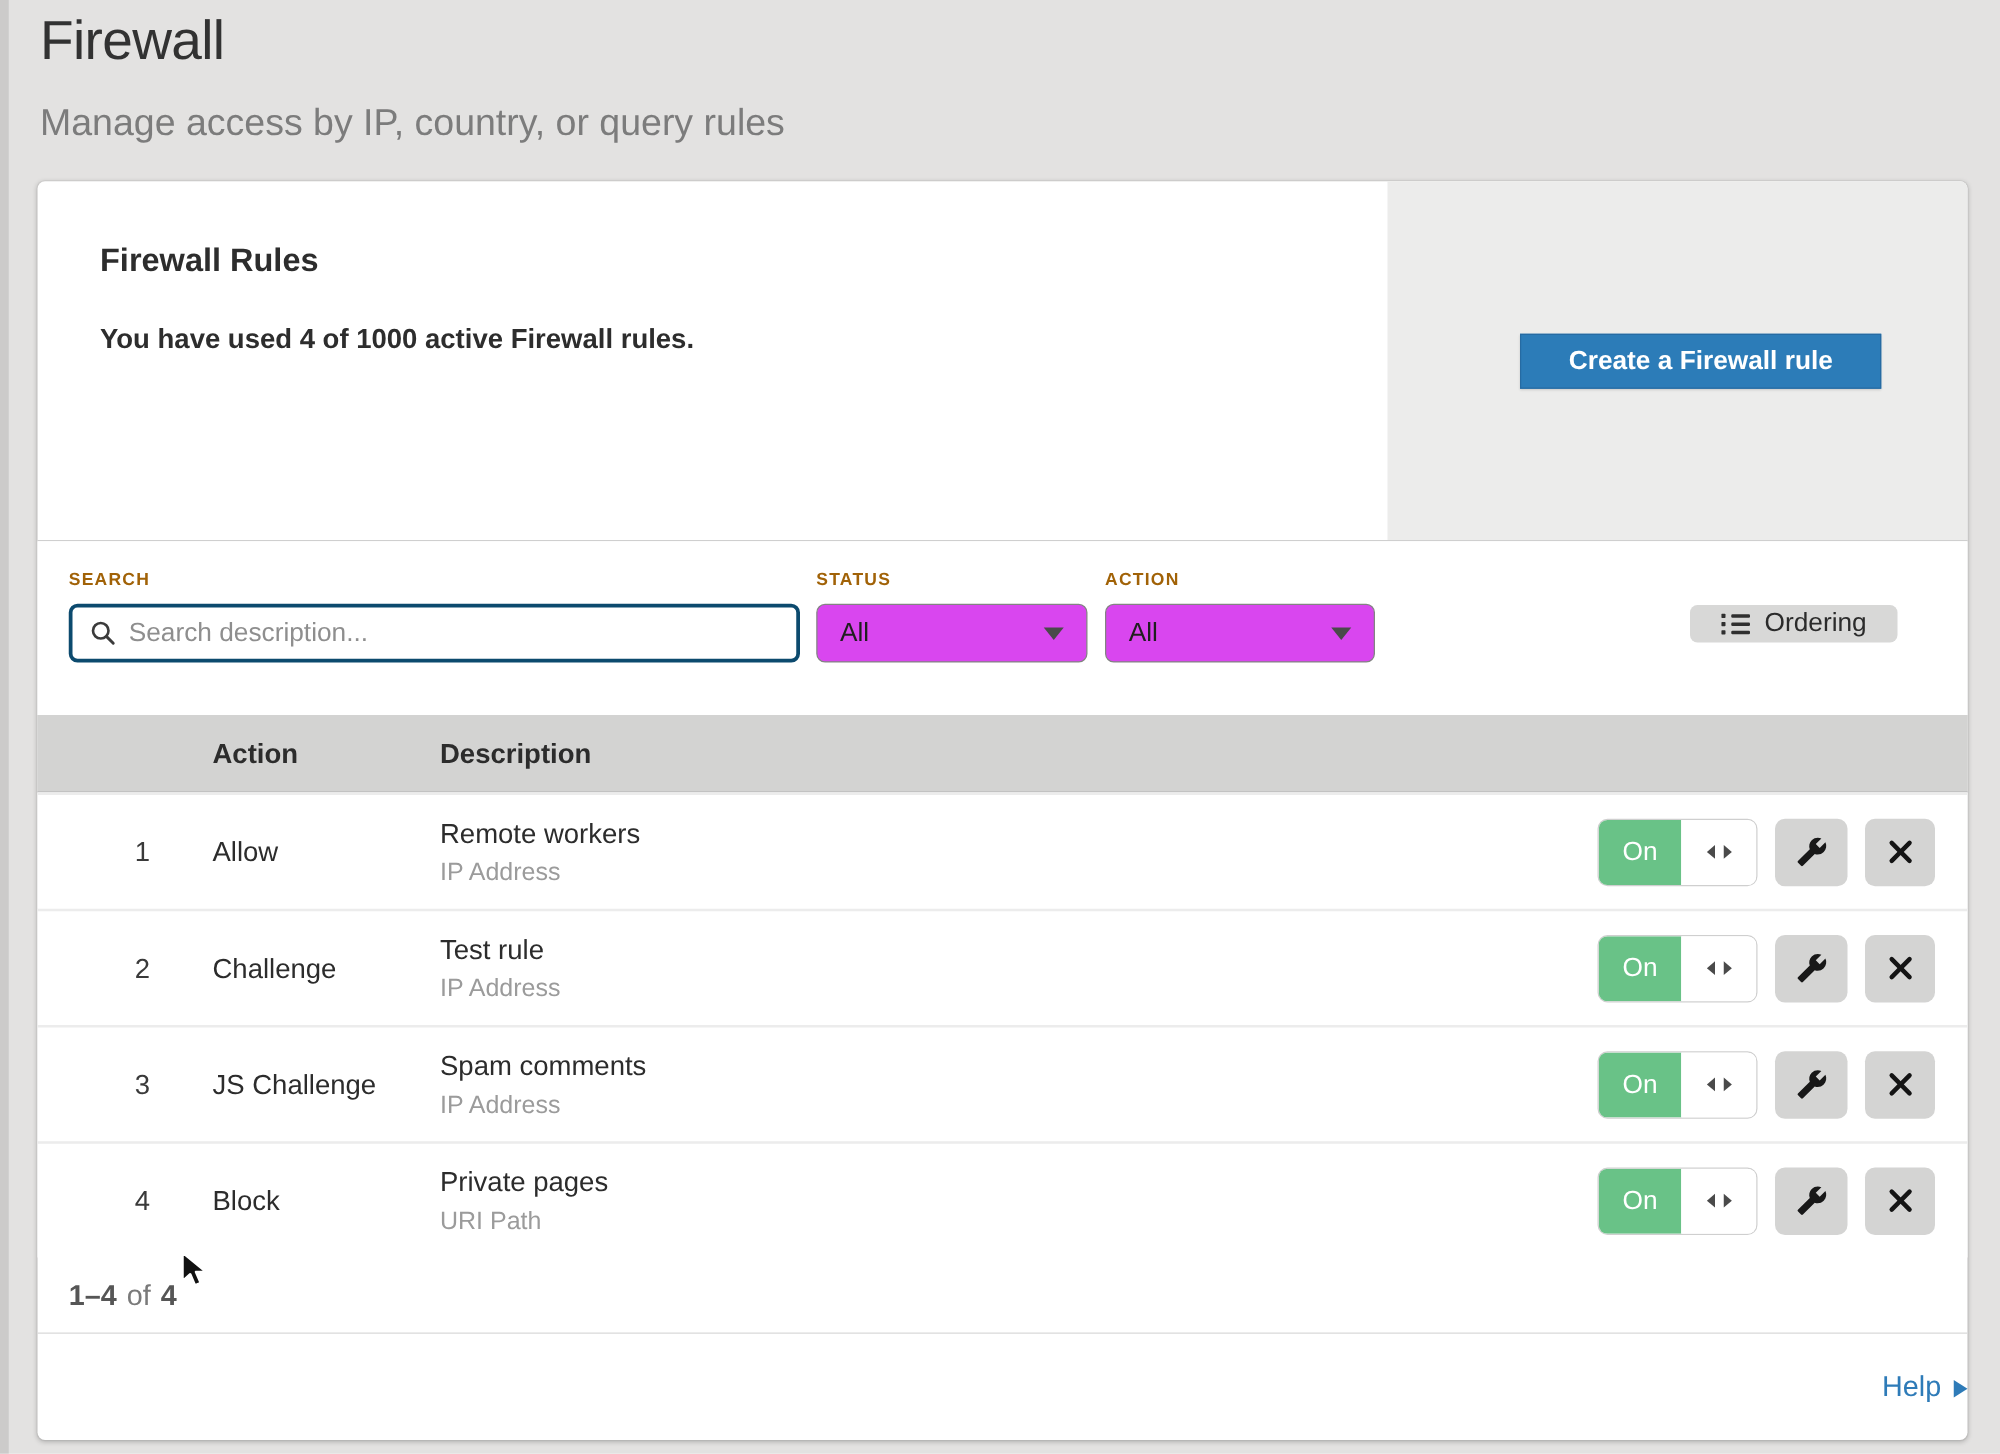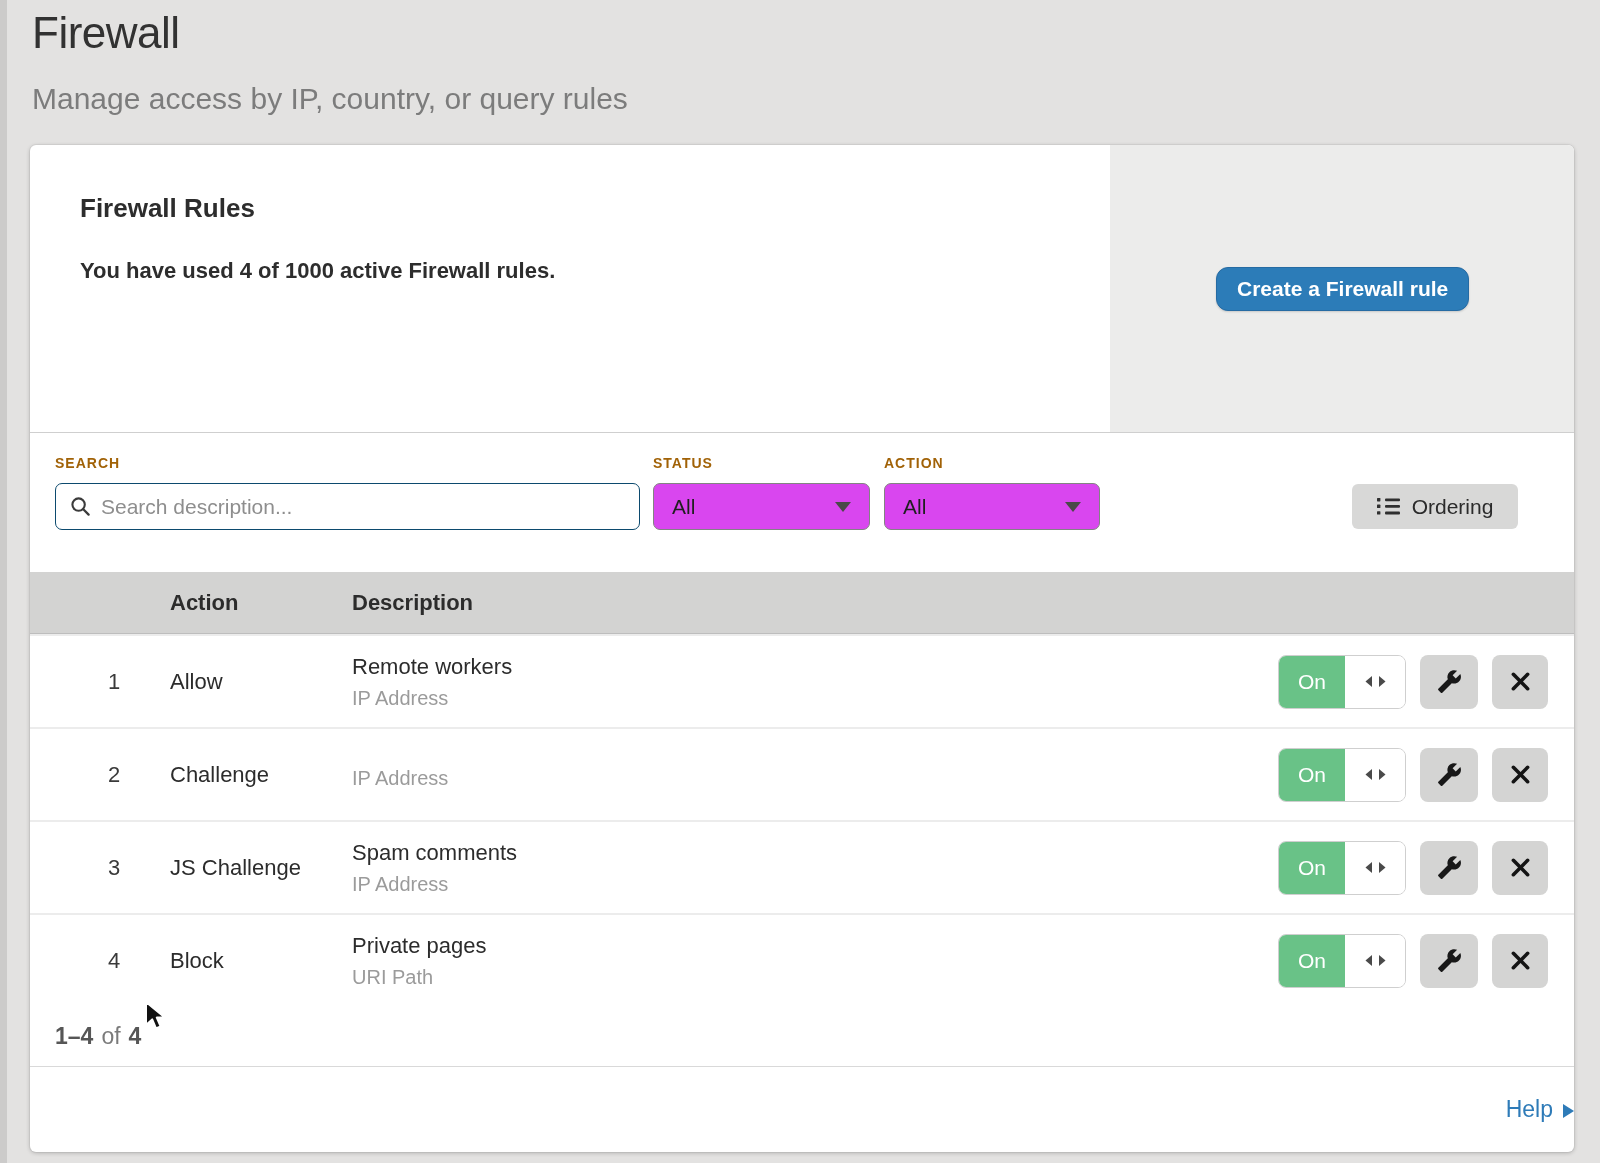--- a/index.html
+++ b/index.html
@@ -26,51 +26,51 @@
   }
 
   
   .overview{ height:288px; display:flex; border-bottom:1px solid #cfcfcf; }
   .overview-left{ width:1080px; padding:48px 60px 0 50px; }
   .overview-heading{ font-size:26px; font-weight:bold; color:#2d2d2d; }
   .overview-desc{ margin-top:26px; font-size:22px; line-height:37px; color:#3d3d3d; max-width:960px; }
   .overview-usage{ margin-top:34px; font-size:22px; font-weight:bold; color:#2d2d2d; }
   .overview-right{ flex:1; background:#ececeb; border-radius:0 6px 0 0; position:relative; }
   .create-btn{
-    position:absolute; left:106px; top:122px; height:44px; padding:0 20px;
-    background:#2c7cb8; border:1px solid #266ba3; border-radius:12px;
+    position:absolute; left:106px; top:122px; height:44px; padding:0 38px;
+    background:#2c7cb8; border:1px solid #266ba3; border-radius:0;
     color:#fff; font-size:21px; font-weight:bold; font-family:inherit; cursor:pointer;
     box-shadow:0 1px 2px rgba(0,0,0,.15);
   }
 
   
   .filters{ height:139px; position:relative; background:#fff; }
   .filter-label{ position:absolute; top:22px; font-size:14px; font-weight:bold; letter-spacing:1px; color:#a16207; }
   .lbl-search{ left:25px; } .lbl-status{ left:623px; } .lbl-action{ left:854px; }
   .search-box{
     position:absolute; left:25px; top:50px; width:585px; height:47px;
-    border:1px solid #0c4a6e; border-radius:7px; background:#fff;
+    border:3px solid #0c4a6e; border-radius:7px; background:#fff;
     display:flex; align-items:center; padding:0 14px;
   }
   .search-box input{
     border:none; outline:none; flex:1; font-size:21px; color:#333;
     font-family:inherit; margin-left:10px; background:transparent;
   }
   .search-box input::placeholder{ color:#8e8e8e; }
   .select-box{
     position:absolute; top:50px; height:47px; border:1px solid #838383; border-radius:7px;
     background:#d946ef; display:flex; align-items:center; justify-content:space-between;
     padding:0 18px; cursor:pointer;
   }
   .sel-status{ left:623px; width:217px; }
   .sel-action{ left:854px; width:216px; }
   .select-value{ font-size:21px; color:#1f1f1f; }
   .caret{ width:0; height:0; border-left:8px solid transparent; border-right:8px solid transparent; border-top:10px solid #4a4a4a; }
   .ordering-btn{
-    position:absolute; left:1322px; top:51px; width:166px; height:45px;
+    position:absolute; left:1322px; top:51px; width:166px; height:30px;
     background:#d8d8d7; border:none; border-radius:6px; cursor:pointer;
     display:flex; align-items:center; justify-content:center; gap:12px;
     font-family:inherit; font-size:21px; color:#2b2b2b;
   }
 
   
   .thead{
     height:62px; background:#d3d3d2; border-bottom:1px solid #bdbdbd;
     display:flex; align-items:center; font-size:22px; font-weight:bold; color:#2c2c2c;
   }
@@ -212,20 +212,21 @@
           <line x1="16.8" y1="3.2" x2="3.2" y2="16.8" stroke="#141414" stroke-width="3.4" stroke-linecap="round"></line>
         </svg>
       </button>
     </div>
   </div>
 
   <div class="trow">
     <span class="cell-num priority">2</span>
     <span class="cell-action">Challenge</span>
     <div class="cell-desc">
+      <span class="desc-title">Test rule</span>
       <span class="desc-sub">IP Address</span>
     </div>
     <div class="controls">
       <div class="toggle">
         <span class="toggle-on">On</span>
         <span class="toggle-handle">
           <svg width="23" height="15" viewBox="0 0 23 15">
             <polygon points="8,2 1.5,7.5 8,13" fill="#4a4a4a"></polygon>
             <polygon points="15,2 21.5,7.5 15,13" fill="#4a4a4a"></polygon>
           </svg>

